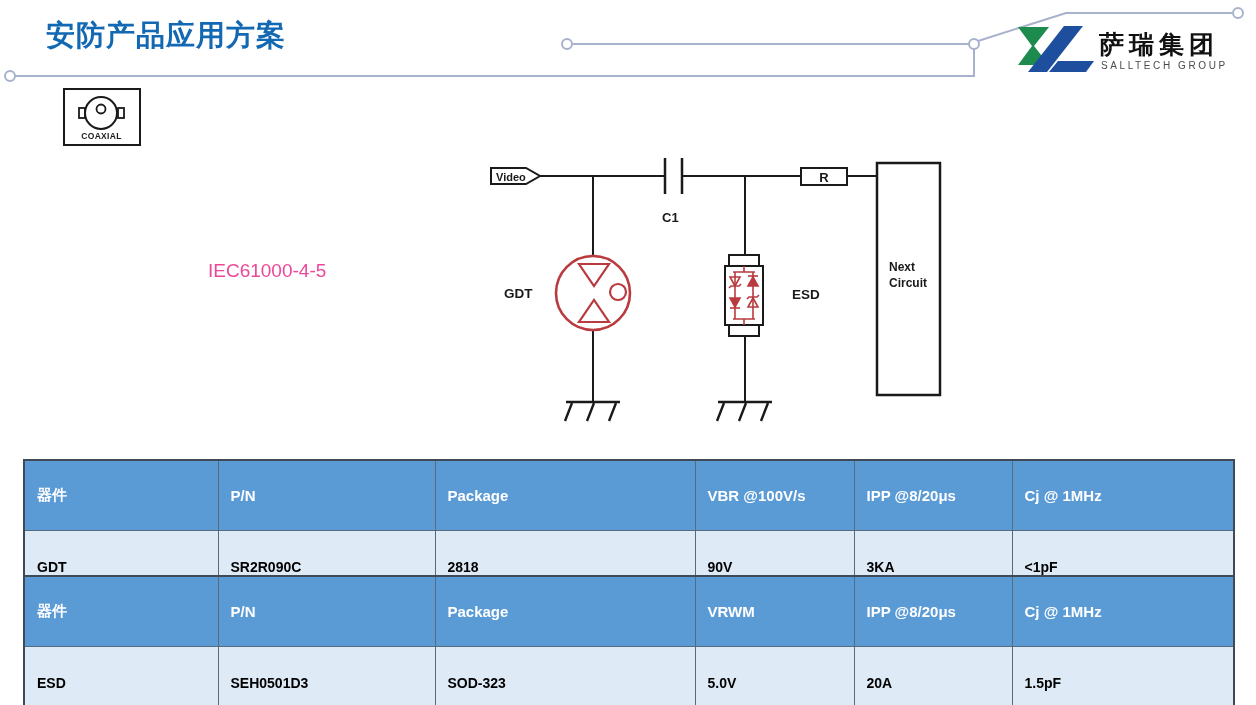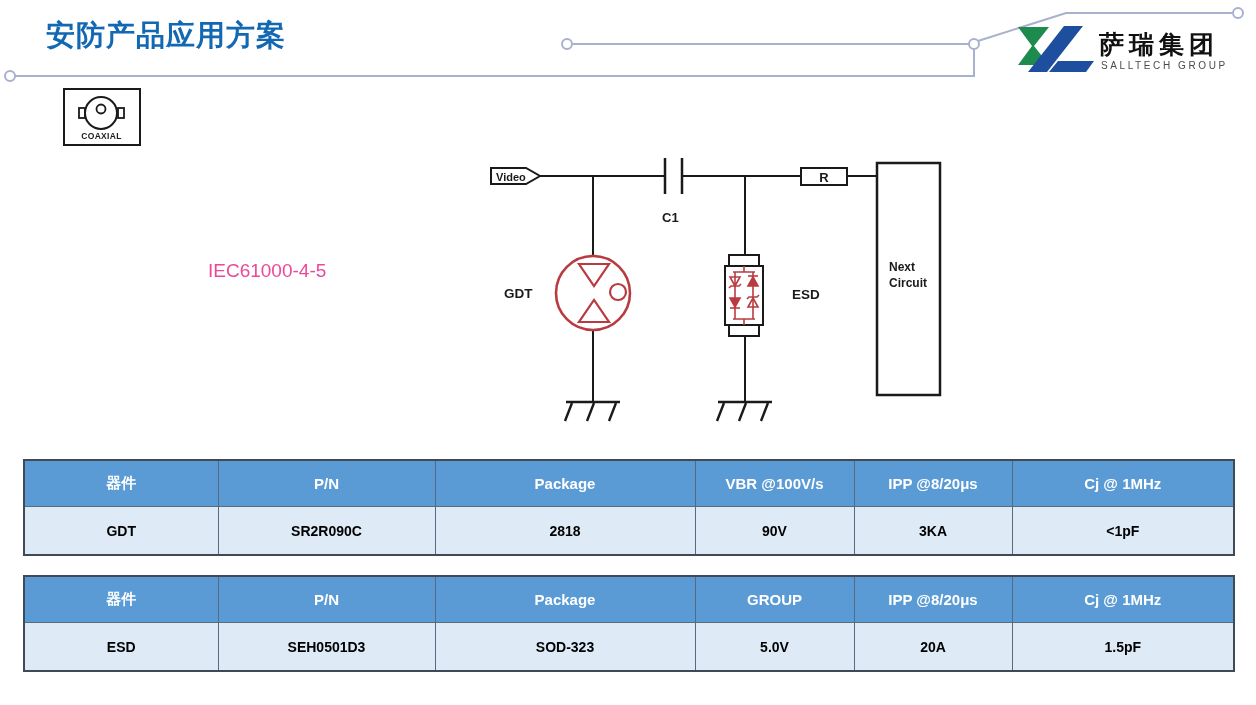--- a/index.html
+++ b/index.html
@@ -24,21 +24,21 @@
 
   .standard-text{left:208px;top:258px;font-size:19px;color:#ec4899;line-height:1.32;}
 
   
   .circuit-svg{left:470px;top:140px;}
   svg text{font-family:"Liberation Sans",sans-serif;font-weight:bold;fill:#1a1a1a;}
 
   
   table.spec{position:absolute;left:23px;width:1210px;border-collapse:collapse;table-layout:fixed;
              border:2px solid #3f4a56;}
-  table.spec td,table.spec th{border:1px solid #566b7e;text-align:center;vertical-align:middle;padding:0;}
+  table.spec td,table.spec th{border:1px solid #566b7e;text-align:left;vertical-align:middle;padding:12px;}
   table.spec th{background:#5b9bd5;color:#ffffff;font-weight:bold;font-size:15px;height:45px;}
   table.spec td{background:#deeaf6;color:#000;font-weight:bold;font-size:14px;height:47px;}
   .t1{top:459px;}
   .t2{top:575px;}
 </style>
 </head>
 <body>
 
 <div class="slide">
 
@@ -186,21 +186,21 @@
         <col style="width:260px">
       <col style="width:159px">
         <col style="width:158px">
         <col style="width:222px">
     </colgroup>
     <tbody>
         <tr>
       <th>器件</th>
       <th>P/N</th>
       <th>Package</th>
-      <th>GROUP</th>
+      <th>VRWM</th>
       <th>IPP @8/20μs</th>
       <th>Cj @ 1MHz</th>
     </tr>
     <tr>
       <td>ESD</td>
       <td>SEH0501D3</td>
       <td>SOD-323</td>
       <td>5.0V</td>
       <td>20A</td>
       <td>1.5pF</td>

